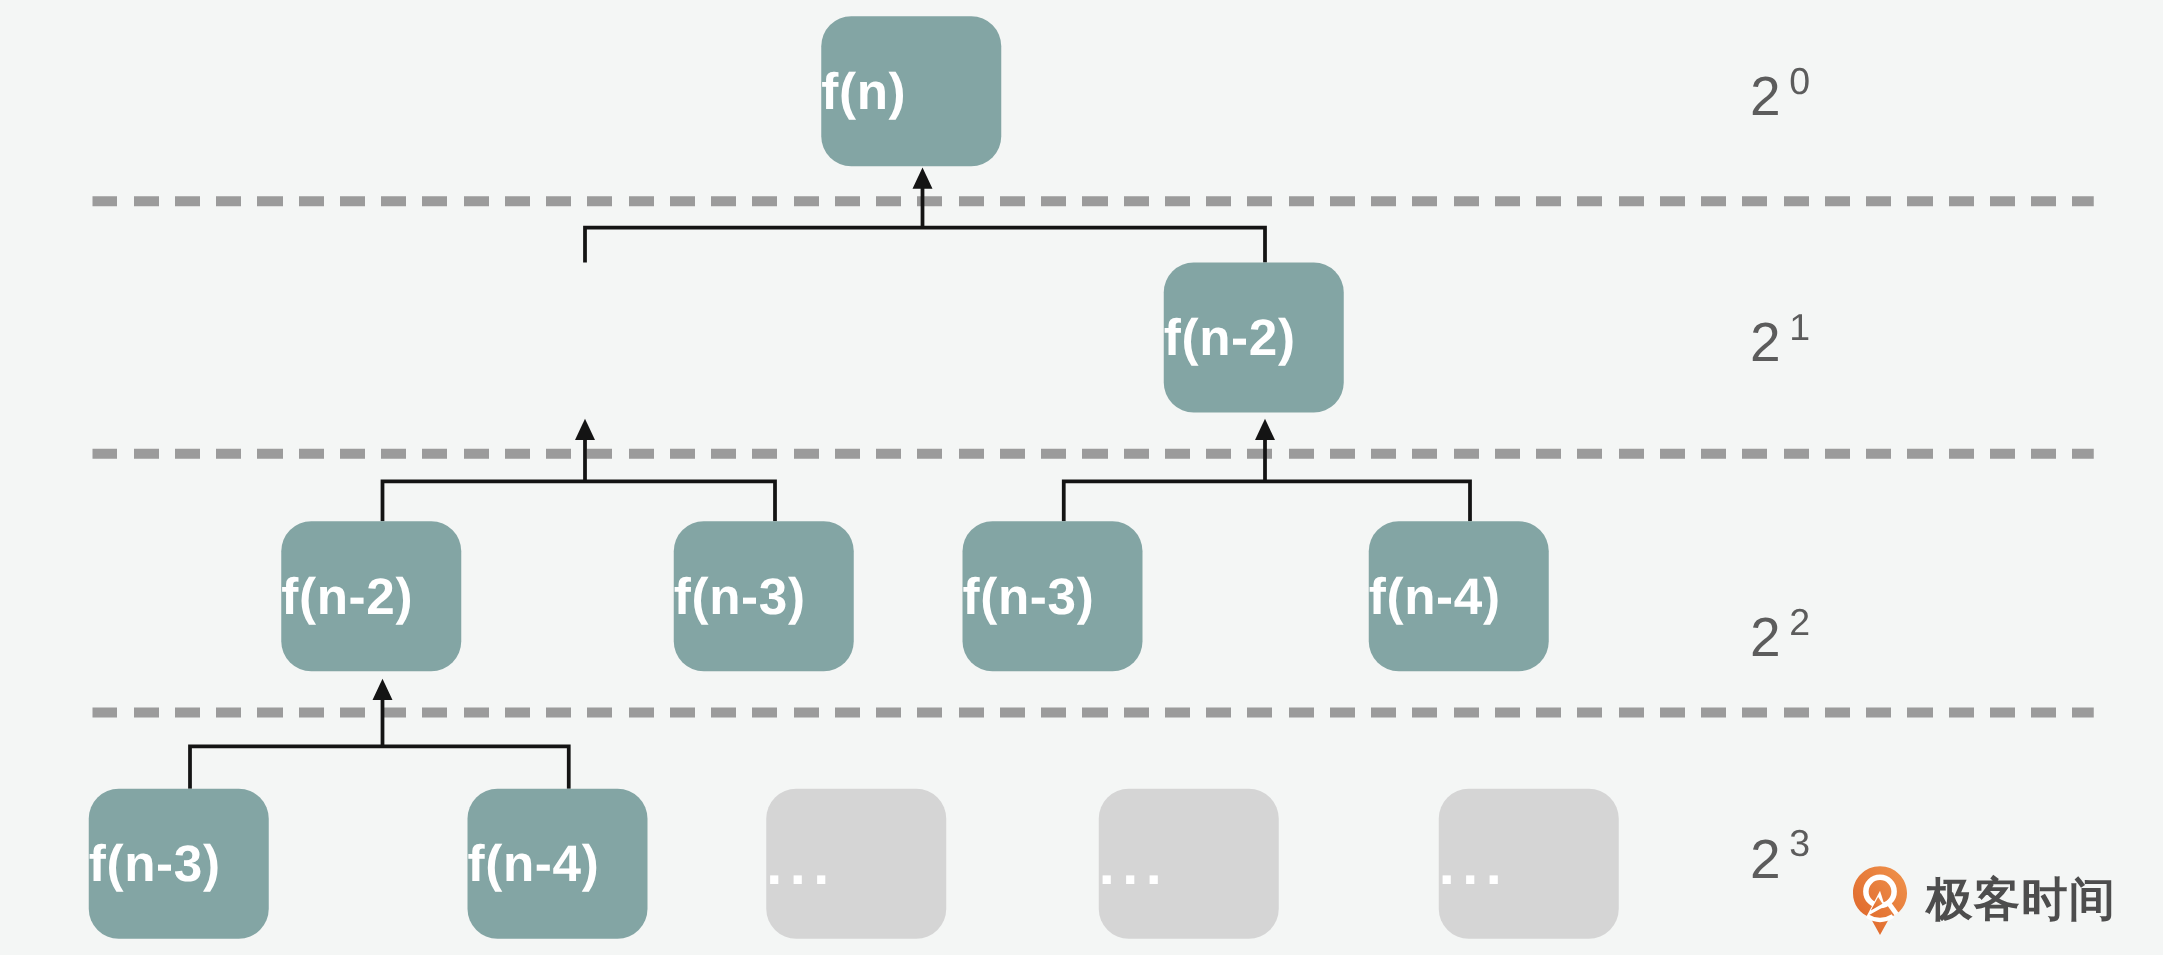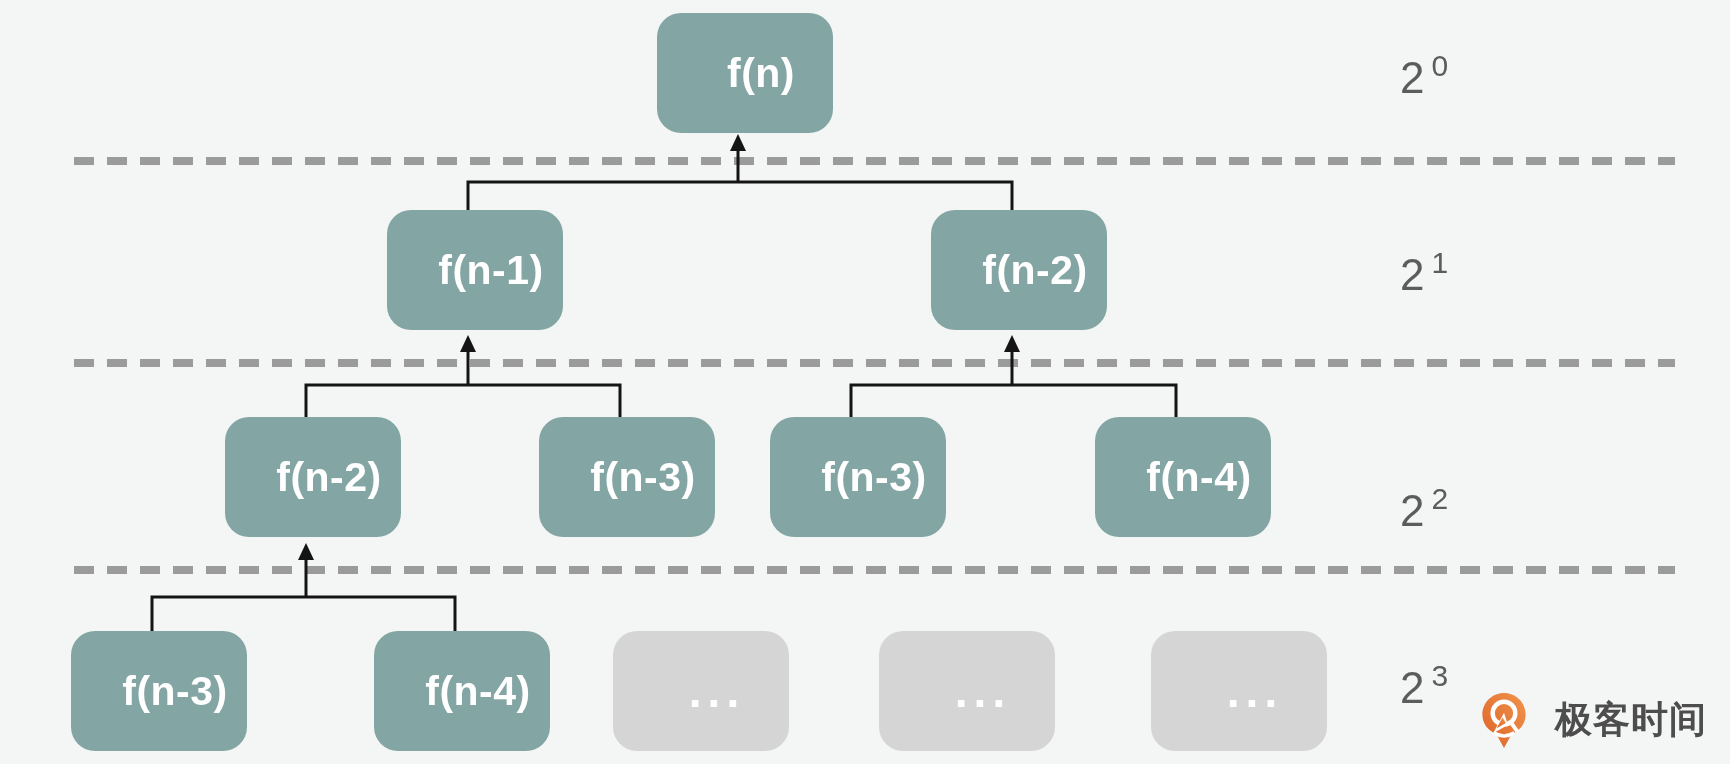--- a/index.html
+++ b/index.html
@@ -25,38 +25,37 @@
   .divider{
     position:absolute;left:74px;width:1601px;height:8px;
     background:repeating-linear-gradient(to right,
       var(--divider-gray,#9b9b9b) 0 20px, transparent 20px 33px);
   }
   .connectors{position:absolute;left:0;top:0;}
   .connectors path{fill:none;stroke:var(--connector-black,#141414);stroke-width:3px;}
   .connectors polygon{fill:var(--connector-black,#141414);stroke:none;}
   .node{
     position:absolute;width:144px;height:120px;border-radius:24px;
-    display:flex;align-items:center;justify-content:center;
+    display:flex;align-items:center;
     color:var(--node-text,#fff);font-weight:700;font-size:41px;
     letter-spacing:0.5px;
-    padding-left:32px;
   }
   .node.teal{background:var(--node-teal,#83a5a4);}
   .node.gray{background:var(--node-gray,#d5d5d5);font-size:46px;letter-spacing:6px;}
   .lvl-label{
     position:absolute;left:1400px;
     color:var(--level-label-gray,#5c5c5c);
     font-size:44px;line-height:1;white-space:nowrap;text-align:center;
   }
   .lvl-label .exp{
     font-size:30px;position:relative;top:-17px;margin-left:7px;
   }
   .brand{
     position:absolute;left:1481px;top:691px;height:58px;
-    display:flex;align-items:center;gap:28px;justify-content:flex-end;
+    display:flex;align-items:center;gap:14px;justify-content:flex-end;
   }
   .brand-name{
     color:var(--brand-text-gray,#4d4d4d);
     font-size:37px;font-weight:600;letter-spacing:1px;white-space:nowrap;
   }
 </style>
 </head>
 <body>
 
 <div class="stage">
@@ -81,23 +80,20 @@
     <g>
       <path d="M152 631 V597 H455 V631 M306 597 V559"></path>
       <polygon points="306,543 298,560 314,560"></polygon>
     </g>
   </svg>
 
   <div class="node teal" style="left:657px;top:13px">
     <span>f(n)</span>
   </div>
 
-  <div class="node teal" style="left:387px;top:210px">
-    <span>f(n-1)</span>
-  </div>
   <div class="node teal" style="left:931px;top:210px">
     <span>f(n-2)</span>
   </div>
 
   <div class="node teal" style="left:225px;top:417px">
     <span>f(n-2)</span>
   </div>
   <div class="node teal" style="left:539px;top:417px">
     <span>f(n-3)</span>
   </div>

